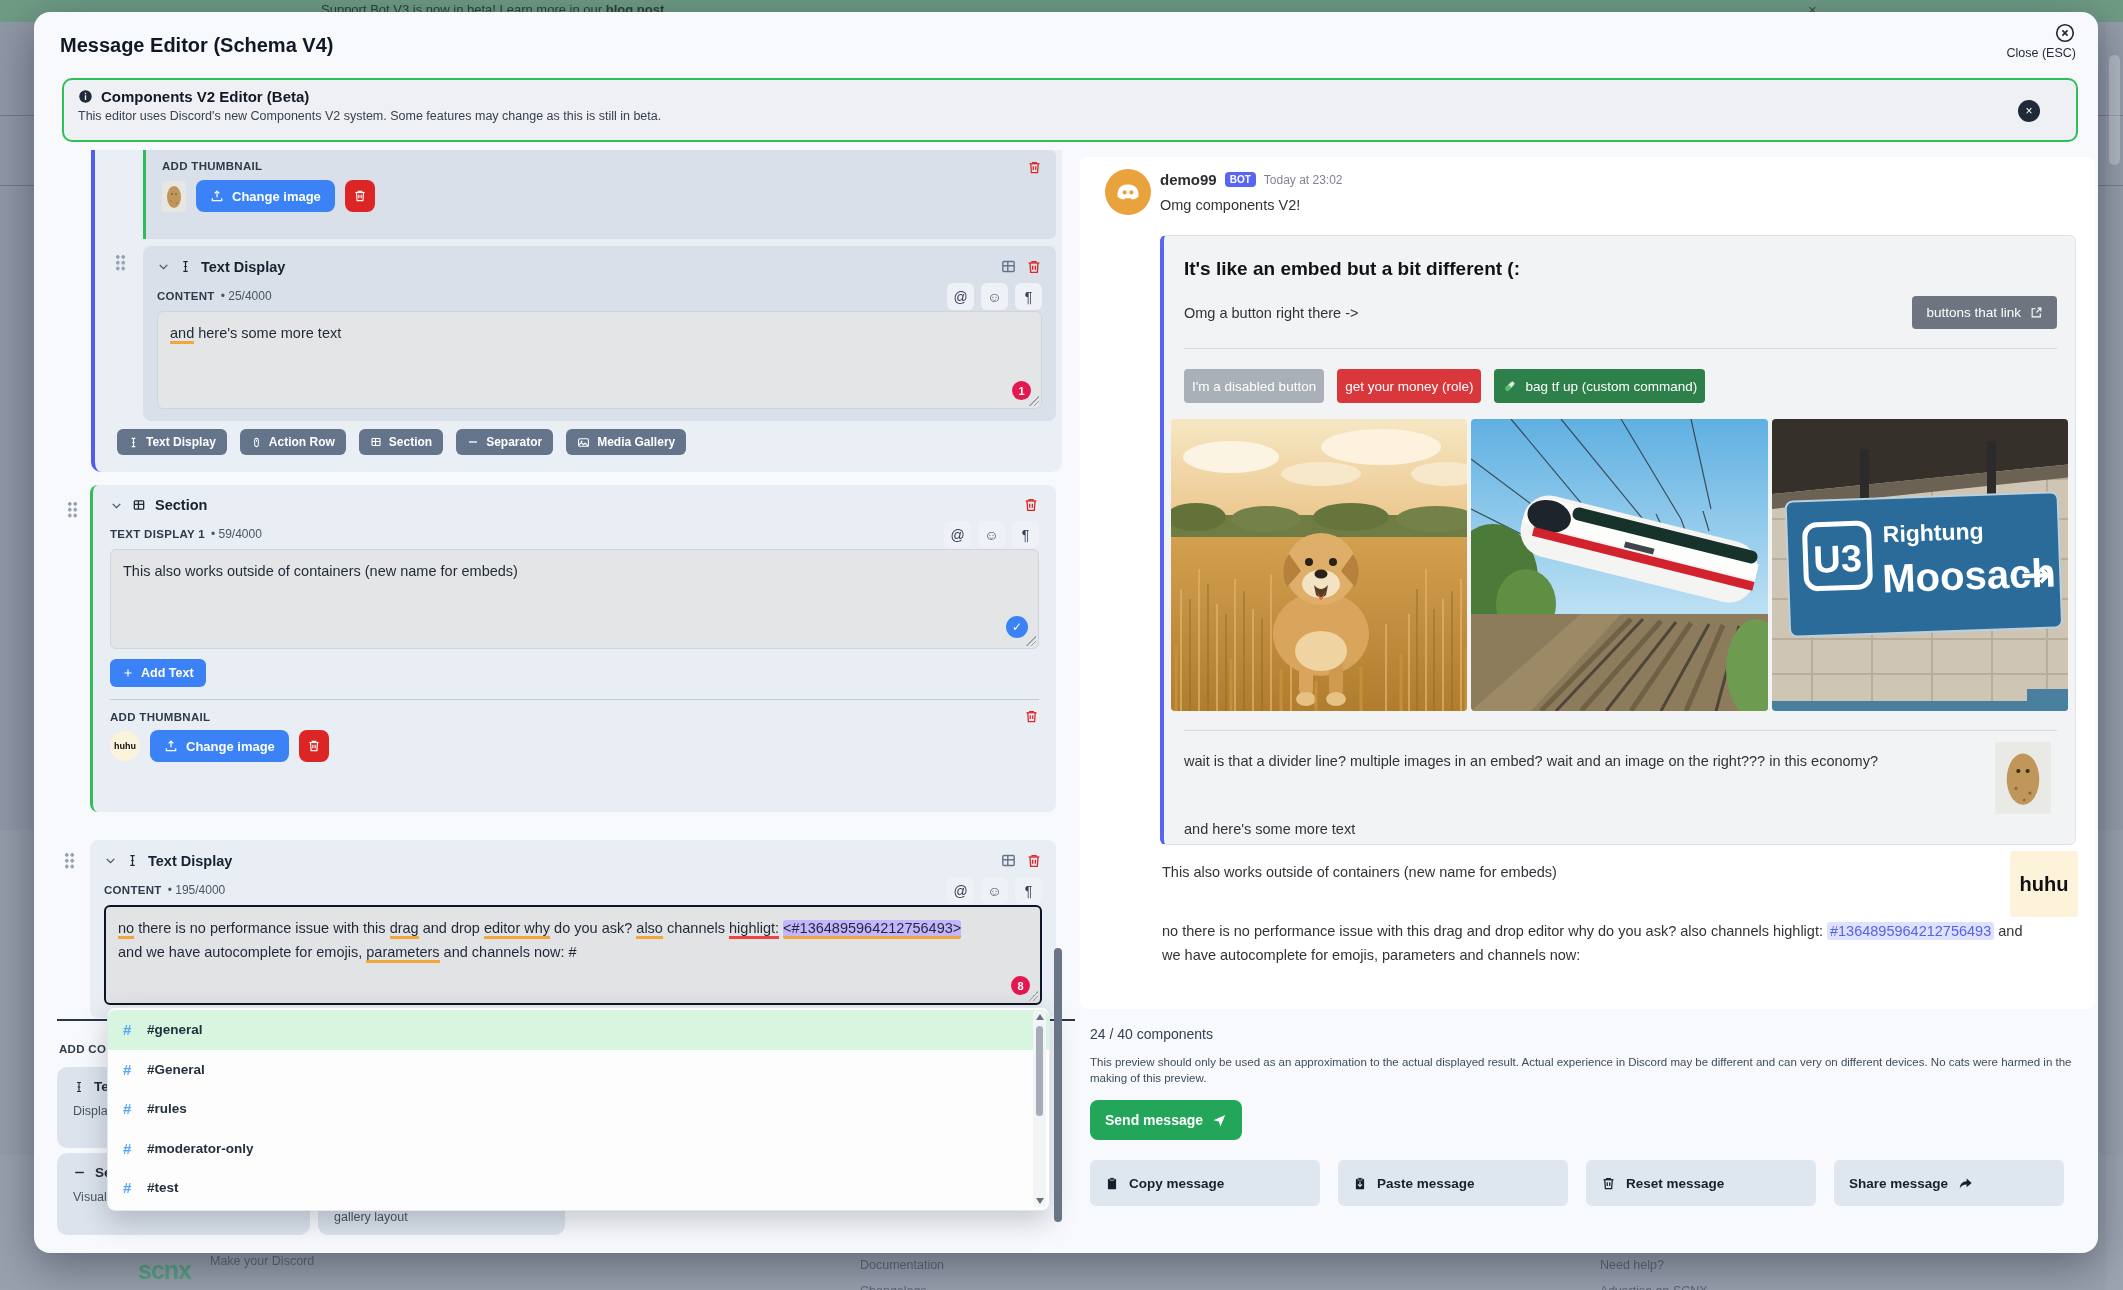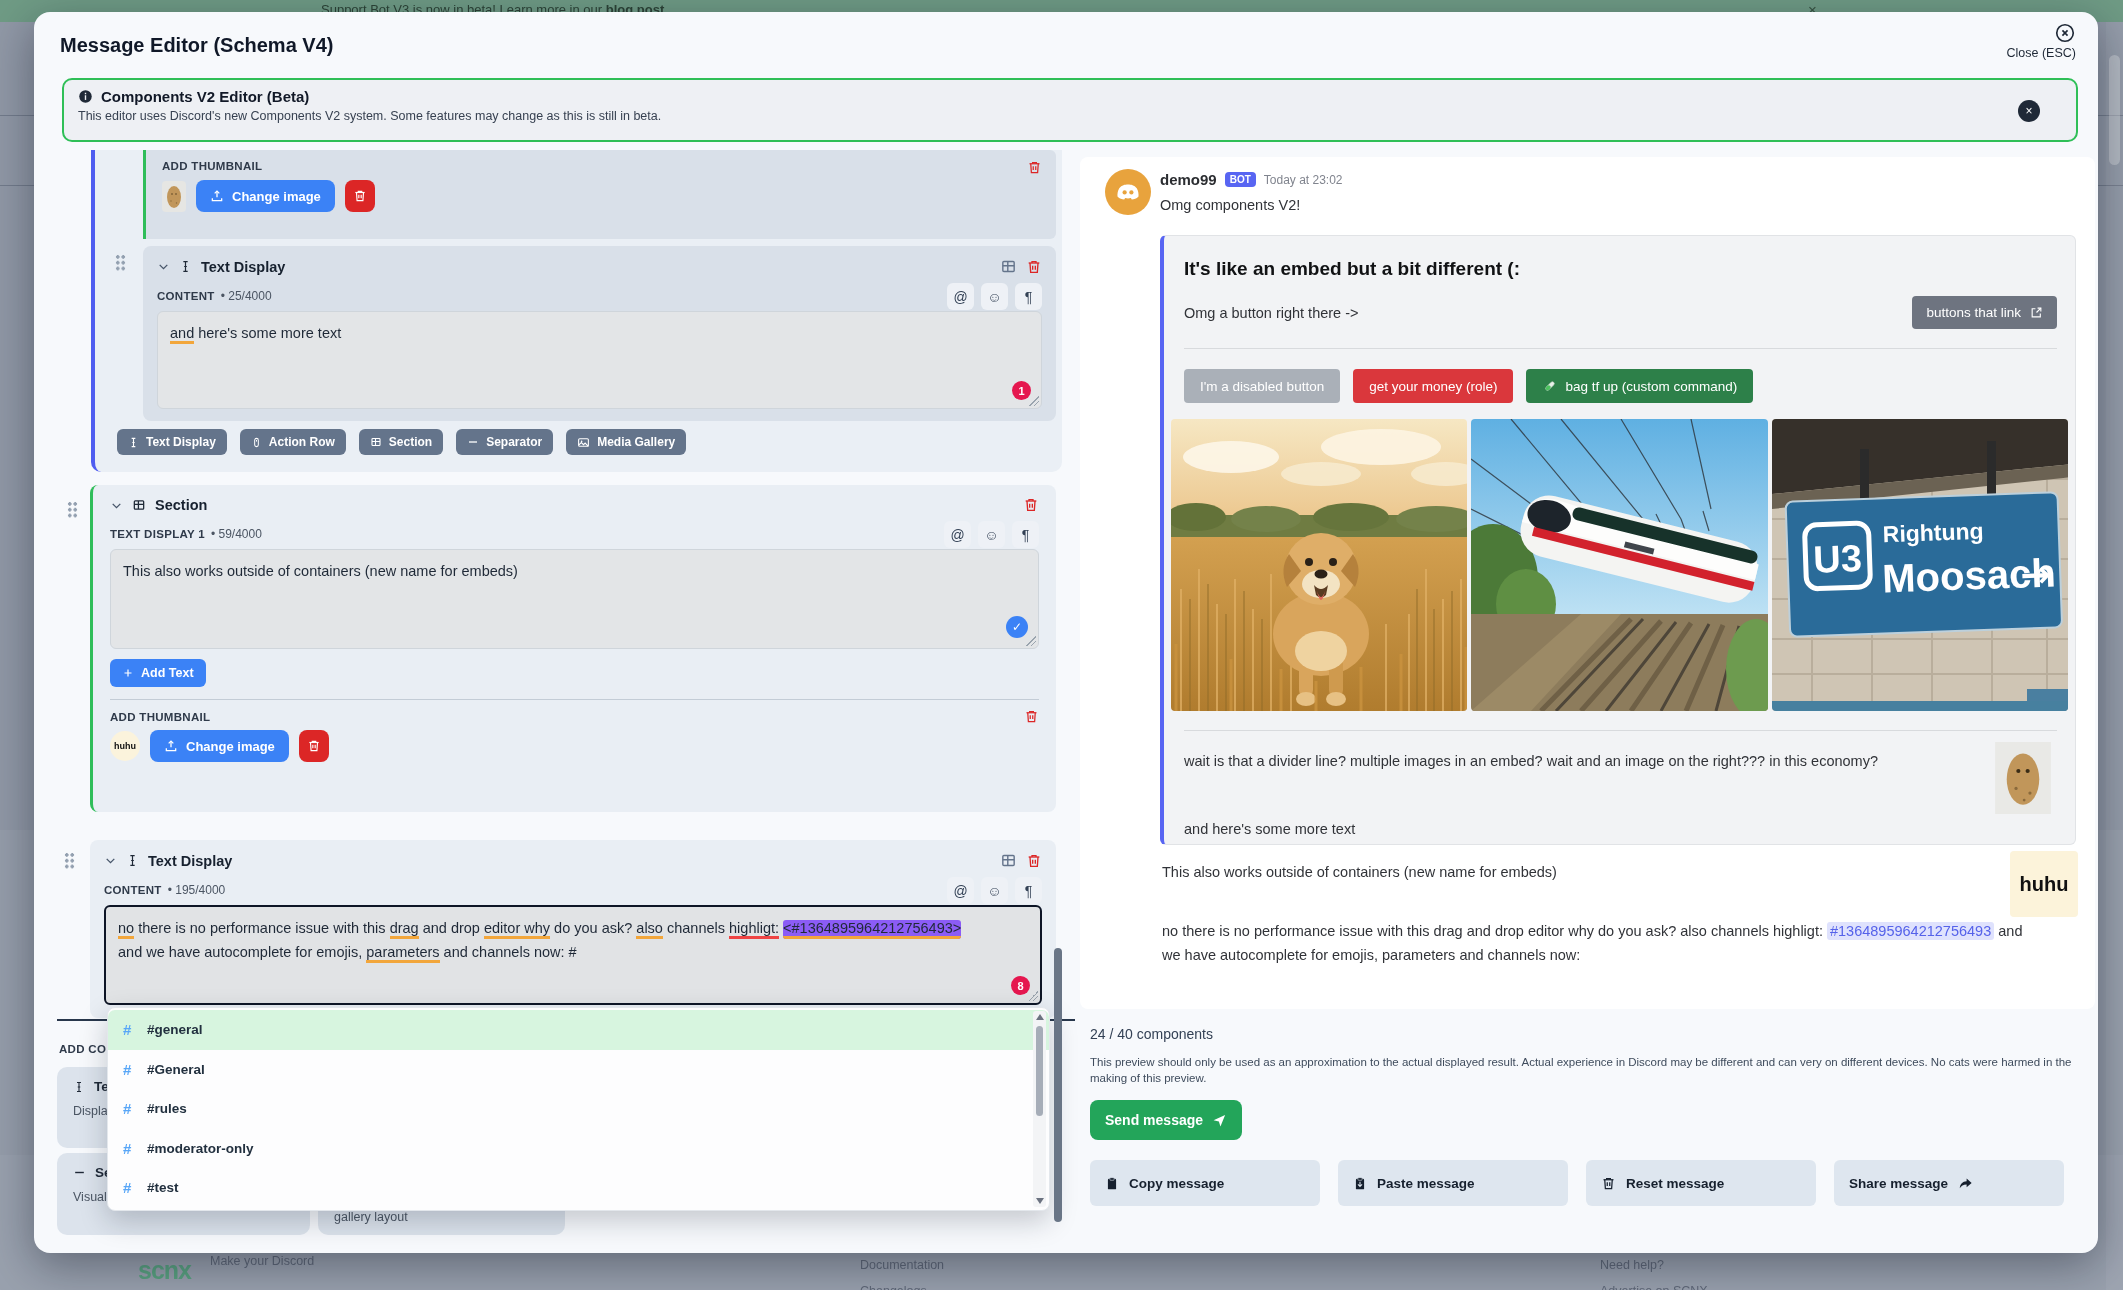--- a/index.html
+++ b/index.html
@@ -61,21 +61,21 @@
   .chips { position:absolute; right:0; top:-6px; display:flex; gap:7px; }
   .chip { width:27px; height:27px; background:#eef1f6; border-radius:6px; font-size:14px; color:#334155; display:flex; align-items:center; justify-content:center; cursor:pointer; }
   .ta { margin-top:8px; background:#e3e5e7; border:1px solid #cfd5db; border-radius:6px; padding:9px 12px; font-size:14.5px; color:#1f2937; position:relative; line-height:24px; }
   .ta.focused { background:#e1e3e5; border:2px solid #0d1526; }
   .badge { position:absolute; right:10px; bottom:8px; width:19px; height:19px; border-radius:50%; background:#e5174f; color:#fff; font-size:11px; font-weight:bold; display:flex; align-items:center; justify-content:center; }
   .checkbadge { position:absolute; right:10px; bottom:62px; width:22px; height:22px; border-radius:50%; background:#3b82f6; color:#fff; font-size:12px; display:flex; align-items:center; justify-content:center; }
   .grip { position:absolute; right:2px; bottom:2px; width:10px; height:10px;
           background:linear-gradient(135deg,transparent 50%,#9aa4ae 50%,#9aa4ae 58%,transparent 58%,transparent 72%,#9aa4ae 72%,#9aa4ae 80%,transparent 80%); }
   .u-o { border-bottom:3px solid #f2a63b; padding-bottom:0px; }
   .u-r { border-bottom:3px solid #ef4444; }
-  .mention-e { background:#8b5cf6; border-radius:3px; }
+  .mention-e { background:#c4b5fd; border-radius:3px; }
   .add-row { display:flex; gap:13px; margin-top:8px; margin-left:-26px; }
   .chip-btn { display:inline-flex; align-items:center; gap:7px; background:#64748b; color:#fff; font-size:12px; font-weight:bold; border:none; border-radius:6px; height:26px; padding:0 11px; cursor:pointer; }
   .drag { position:absolute; left:-24px; top:14px; width:11px; height:17px;
           background-image:radial-gradient(circle,#93a0b0 1.6px,transparent 1.9px); background-size:5.5px 5.8px; cursor:grab; }
   .section-block { position:absolute; left:33px; top:335px; width:966px; height:327px; background:#e9eef4; border-left:3px solid #2fbd59; border-radius:8px; padding:12px 17px 0 17px; }
   .btn-addtext { display:inline-flex; align-items:center; gap:7px; background:#3b82f6; color:#fff; font-size:12.5px; font-weight:bold; border:none; border-radius:6px; height:28px; padding:0 12px; margin-top:10px; cursor:pointer; }
   .divider { border-top:1px solid #c3ccd6; margin-top:12px; }
   .acc-label { margin-top:12px; }
   .huhu-circle { width:30px; height:30px; border-radius:50%; background:#fbf3dc; color:#111; font-size:9px; font-weight:bold; display:flex; align-items:center; justify-content:center; }
   .td2-block { position:absolute; left:33px; top:683px; width:966px; height:178px; }
@@ -105,21 +105,21 @@
   .botbadge { background:#5865f2; color:#fff; font-size:10px; font-weight:bold; border-radius:4px; padding:2px 5px; }
   .tstamp { font-size:12px; color:#80848e; }
   .msgtext { position:absolute; left:80px; top:40px; font-size:14.5px; color:#313338; }
   .d-container { position:absolute; left:80px; top:78px; width:916px; height:610px; background:#f2f3f5; border:1px solid #e1e3e6; border-left:4px solid #5865f2; border-radius:6px; padding:18px 18px 0 20px; }
   .d-heading { font-size:19px; font-weight:bold; color:#111214; margin-top:4px; }
   .d-btnline { display:flex; align-items:center; margin-top:16px; }
   .d-btnline .t { font-size:14.5px; color:#313338; flex:1; }
   .btn-link { display:inline-flex; align-items:center; gap:9px; background:#6e7480; color:#fff; font-size:13.5px; border:none; border-radius:4px; height:33px; padding:16px 14px; cursor:pointer; }
   .d-div { border-top:1px solid #d8dadd; margin-top:19px; }
   .d-btnrow { display:flex; gap:13px; margin-top:20px; }
-  .dbtn { display:inline-flex; align-items:center; gap:8px; border:none; border-radius:4px; height:34px; padding:0 16px; font-size:13.5px; color:#fff; cursor:pointer; }
+  .dbtn { display:inline-flex; align-items:center; gap:8px; border:none; border-radius:4px; height:34px; padding:0 8px; font-size:13.5px; color:#fff; cursor:pointer; }
   .dbtn.disabled { background:#aab0b8; cursor:default; }
   .dbtn.danger { background:#da373c; }
   .dbtn.success { background:#2d8049; }
   .d-images { display:flex; gap:4px; margin-top:16px; margin-left:-13px; margin-right:-11px; }
   .d-img { width:300px; height:292px; border-radius:4px; overflow:hidden; }
   .d-waitrow { position:relative; margin-top:21px; }
   .d-waitrow .t { font-size:14.5px; color:#313338; margin-right:100px; }
   .potato-acc { position:absolute; right:2px; top:-10px; width:64px; height:72px; border-radius:4px; overflow:hidden; }
   .d-more { font-size:14.5px; color:#313338; margin-top:51px; }
   .outside-text { position:absolute; left:82px; top:707px; font-size:14.5px; color:#313338; }

